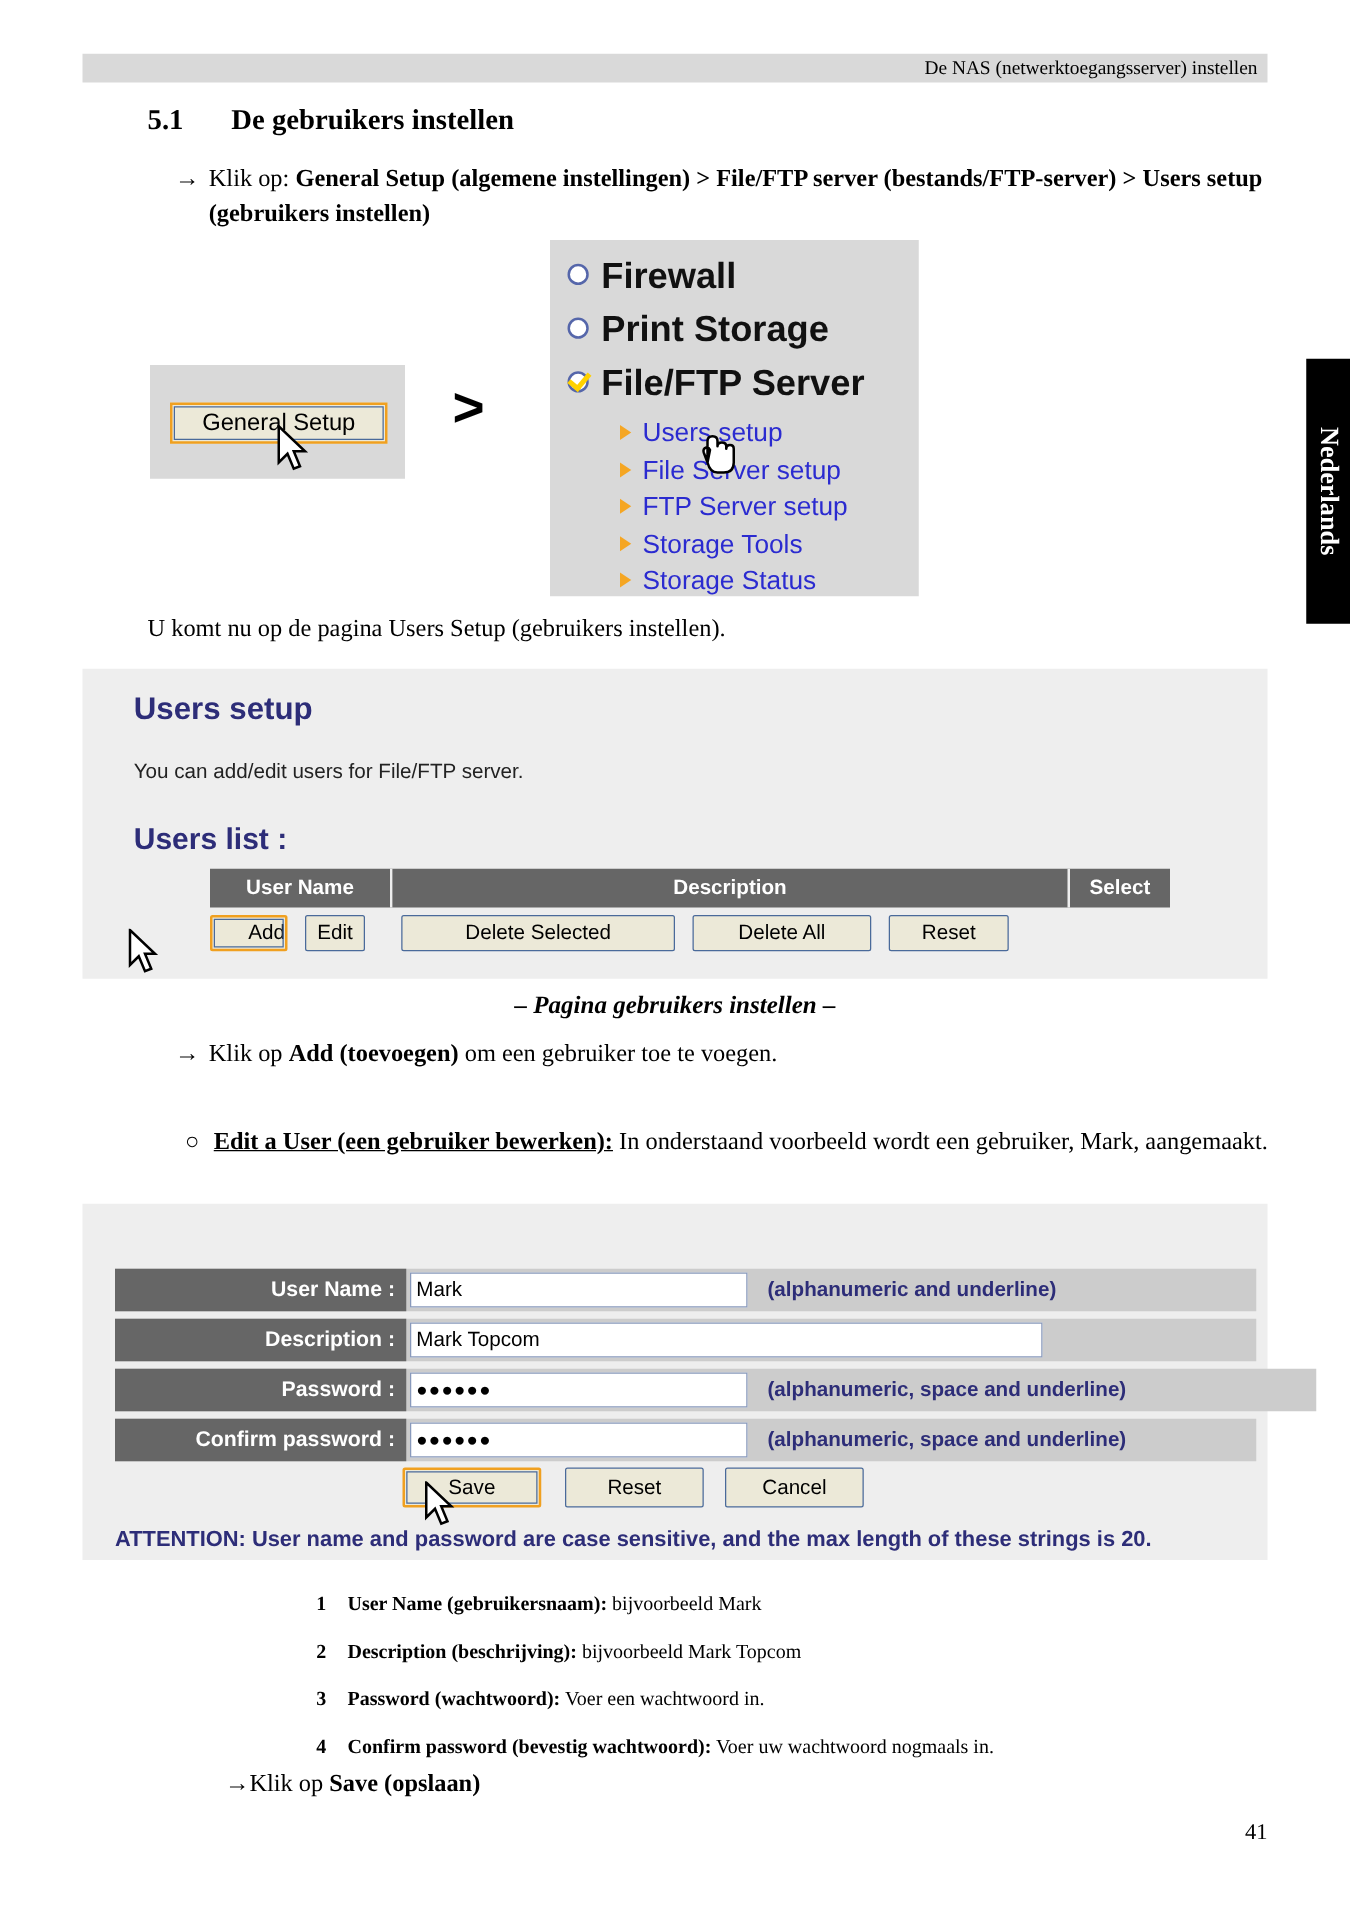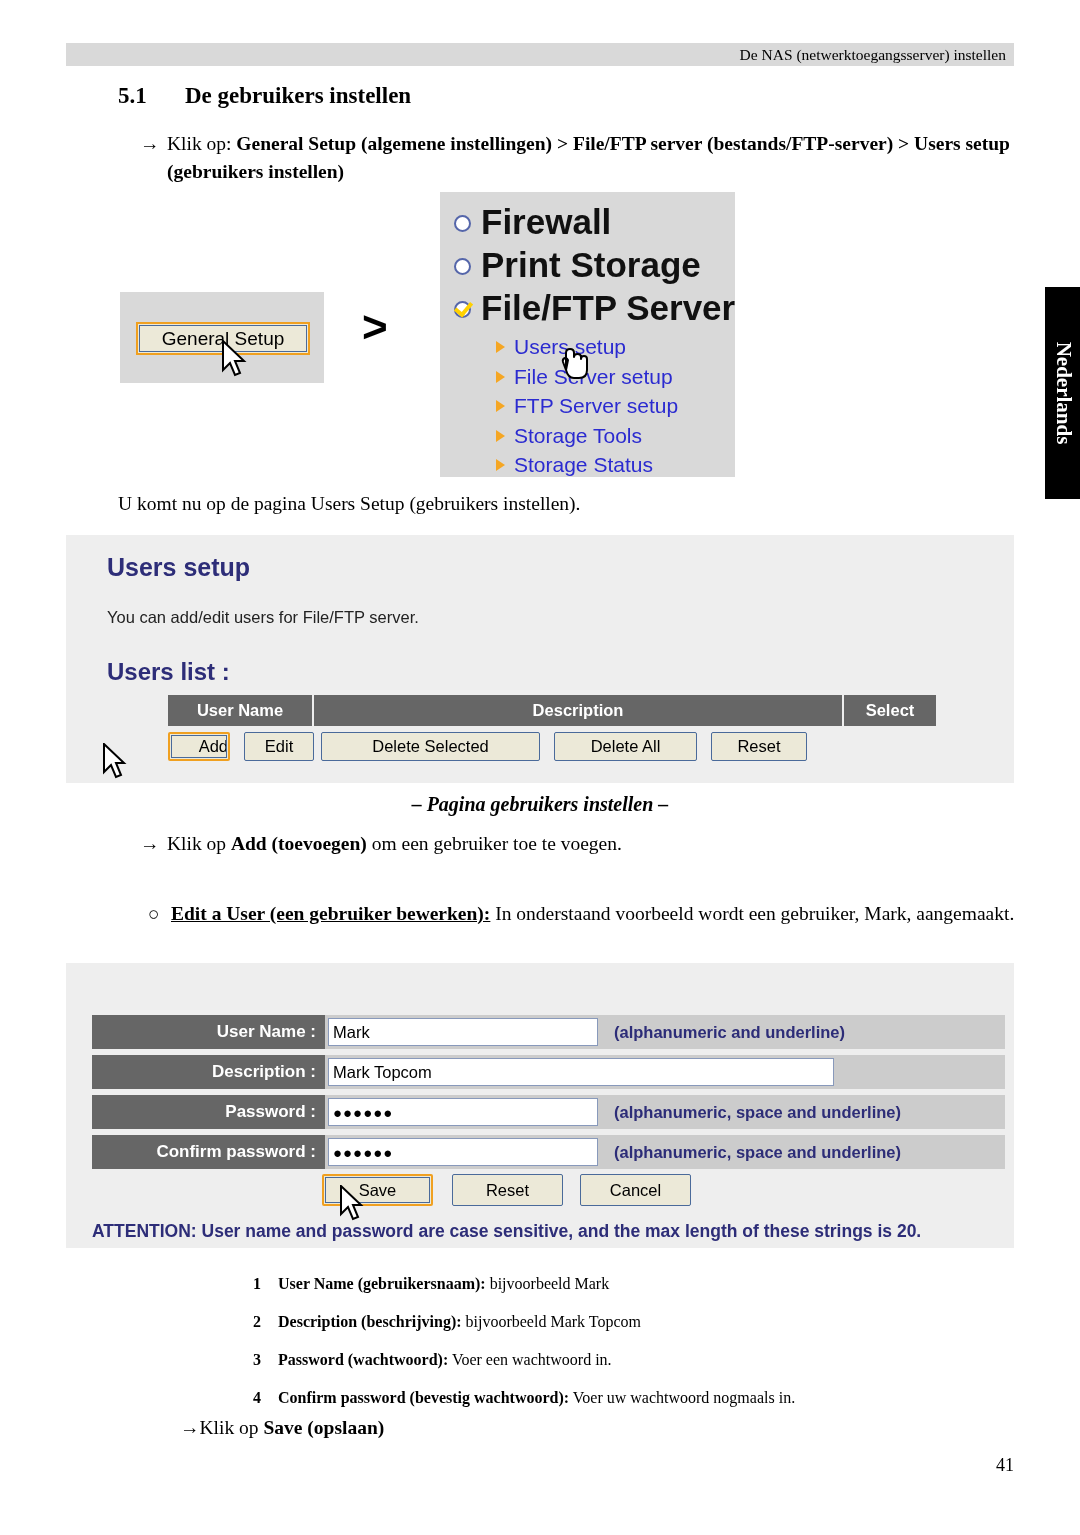--- a/index.html
+++ b/index.html
@@ -67,21 +67,21 @@
     font-family:"Liberation Sans", sans-serif;
     font-weight:bold;font-size:44px;line-height:44px;color:#000;
   }
   .menu-box{
     position:absolute;left:440px;top:192px;width:295px;height:285px;
     background:#d9d9d9;
   }
   .menu-top{
     position:absolute;left:14px;top:8px;
     font-family:"Liberation Sans", sans-serif;
-    font-weight:bold;font-size:35px;line-height:43px;color:#111;
+    font-weight:bold;font-size:29px;line-height:43px;color:#111;
   }
   .mrow{position:relative;height:43px;white-space:nowrap;}
   .radio{
     display:inline-block;width:17px;height:17px;border-radius:50%;
     border:2px solid #5566aa;background:#ffffff;
     vertical-align:2px;margin-right:10px;box-sizing:border-box;
   }
   .radio.checked{border-color:#5566aa;position:relative;}
   .radio.checked::after{
     content:"";position:absolute;left:2px;top:-4px;
@@ -139,21 +139,21 @@
   }
   .th{
     background:#666666;color:#ffffff;
     font-family:"Liberation Sans", sans-serif;
     font-weight:bold;font-size:16.5px;
     display:flex;align-items:center;justify-content:center;
     border-right:2px solid #eeeeee;box-sizing:border-box;
   }
   .th.c1{width:146px;}
   .th.c2{flex:1;}
-  .th.c3{width:92px;border-right:none;}
+  .th.c3{width:80px;border-right:none;}
 
   .btnrow{position:absolute;left:102px;top:197px;height:33px;}
   .webbtn{
     position:absolute;top:0;height:29px;
     background:#ece9d8;
     border:1px solid #4a6a9a;
     box-sizing:border-box;
     display:flex;align-items:center;justify-content:center;
     font-family:"Liberation Sans", sans-serif;
     font-size:16.5px;color:#000;
@@ -346,21 +346,21 @@
       <div class="th c1">User Name</div>
       <div class="th c2">Description</div>
       <div class="th c3">Select</div>
     </div>
 
     <div class="btnrow">
       <div class="webbtn hl" style="left:0px;width:62px;justify-content:flex-end;">
         <span class="ring"></span>
         <span>Add</span>
       </div>
-      <div class="webbtn" style="left:76px;width:70px;">
+      <div class="webbtn" style="left:76px;width:48px;">
         <span>Edit</span>
       </div>
       <div class="webbtn" style="left:153px;width:219px;">
         <span>Delete Selected</span>
       </div>
       <div class="webbtn" style="left:386px;width:143px;">
         <span>Delete All</span>
       </div>
       <div class="webbtn" style="left:543px;width:96px;">
         <span>Reset</span>
@@ -397,21 +397,21 @@
       <div class="finput" style="left:236px;width:270px;">Mark</div>
       <div class="fhint" style="left:522px;">(alphanumeric and underline)</div>
     </div>
 
     <div class="frow" style="top:92px;">
       <div class="flabel">Description  :</div>
       <div class="finput" style="left:236px;width:506px;">Mark Topcom</div>
       <div class="fhint" style="left:756px;"></div>
     </div>
 
-    <div class="frow" style="top:132px;">
+    <div class="frow" style="top:132px;padding-left:48px;">
       <div class="flabel">Password  :</div>
       <div class="finput dots" style="left:236px;width:270px;">●●●●●●</div>
       <div class="fhint" style="left:522px;">(alphanumeric, space and underline)</div>
     </div>
 
     <div class="frow" style="top:172px;">
       <div class="flabel">Confirm password  :</div>
       <div class="finput dots" style="left:236px;width:270px;">●●●●●●</div>
       <div class="fhint" style="left:522px;">(alphanumeric, space and underline)</div>
     </div>

